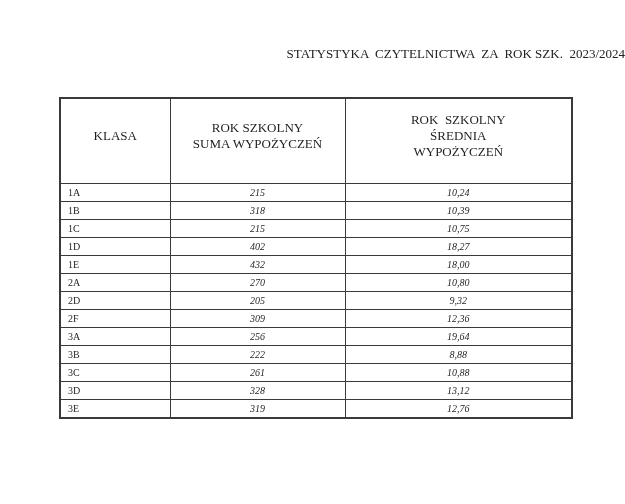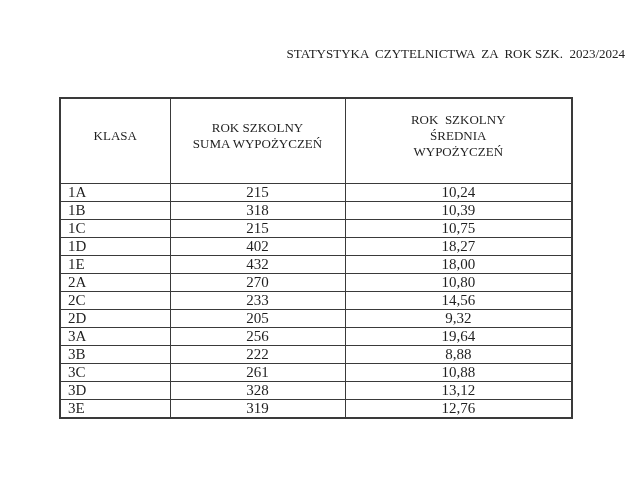--- a/index.html
+++ b/index.html
@@ -39,31 +39,32 @@
     font-weight: normal;
     font-size: 13px;
     line-height: 16px;
     height: 74px;
     vertical-align: middle;
     text-align: center;
     white-space: pre-wrap;
     padding: 0 4px 10px 4px;
   }
   .stats-table td {
-    font-size: 15px;
+    font-size: 10px;
     line-height: 17px;
     height: 17px;
     padding: 0 5px;
   }
   td.cell-class {
     text-align: left;
     padding-left: 7px;
   }
   td.cell-num {
     text-align: center;
+    font-style: italic;
   }
 </style>
 </head>
 <body>
 
 <div class="doc-title">
   <div>STATYSTYKA  CZYTELNICTWA  ZA  ROK SZK.  2023/2024</div>
 </div>
 
 <table class="stats-table">
@@ -107,28 +108,28 @@
       <td class="cell-class">1E</td>
       <td class="cell-num">432</td>
       <td class="cell-num">18,00</td>
     </tr>
     <tr>
       <td class="cell-class">2A</td>
       <td class="cell-num">270</td>
       <td class="cell-num">10,80</td>
     </tr>
     <tr>
-      <td class="cell-class">2C</td>
-      <td class="cell-num">233</td>
-      <td class="cell-num">14,56</td>
-    </tr>
-    <tr>
       <td class="cell-class">2D</td>
       <td class="cell-num">205</td>
       <td class="cell-num">9,32</td>
+    </tr>
+    <tr>
+      <td class="cell-class">2F</td>
+      <td class="cell-num">309</td>
+      <td class="cell-num">12,36</td>
     </tr>
     <tr>
       <td class="cell-class">3A</td>
       <td class="cell-num">256</td>
       <td class="cell-num">19,64</td>
     </tr>
     <tr>
       <td class="cell-class">3B</td>
       <td class="cell-num">222</td>
       <td class="cell-num">8,88</td>

